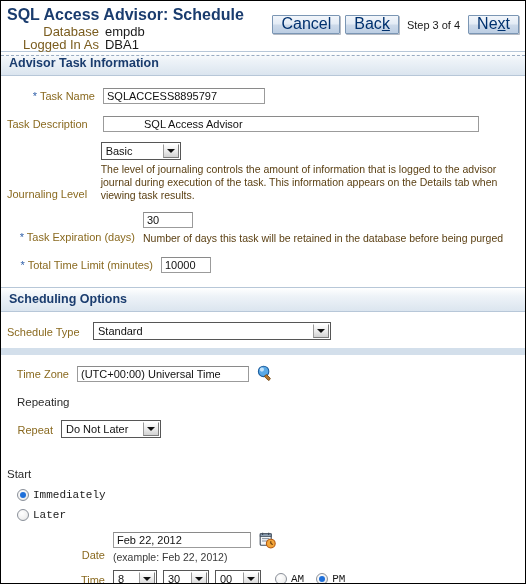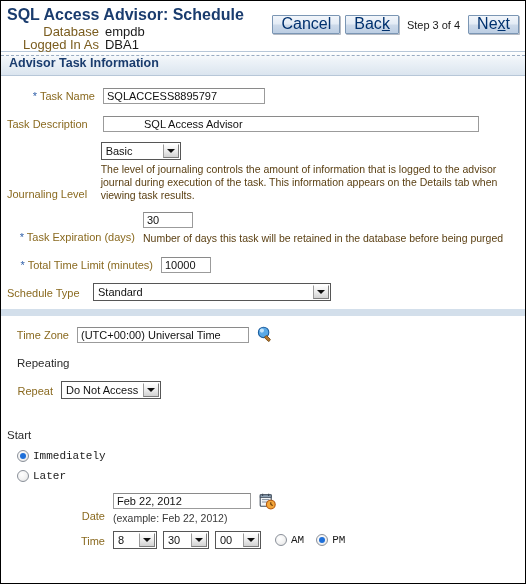--- a/index.html
+++ b/index.html
@@ -307,20 +307,23 @@
       </div>
     </div>
 
     <div class="row">
       <div class="lbl lbl-right" style="width:146px"><span class="req">*</span> <span>Total Time Limit (minutes)</span></div>
       <input class="txt" style="width: 50px; margin-left: 8px;" value="10000">
     </div>
 
   </div>
 
+  <div class="section-head" style="margin-top:14px;">
+    <span class="title">Scheduling Options</span>
+  </div>
 
   <div class="form-area">
 
     <div class="row">
       <div class="lbl" style="width:78px">Schedule Type</div>
       <div class="sel" style="width:238px; margin-left:8px;">
         <span class="sel-val">Standard</span>
         <span class="sel-btn">
             <span class="arrow-dn"></span>
           </span>
@@ -341,21 +344,21 @@
           <rect x="9.3" y="9.3" width="6.2" height="2.9" rx="1.0" transform="rotate(45 9.3 9.3)" fill="#b5762c" stroke="#6d430f" stroke-width="0.8"></rect>
         </svg>
       </span>
     </div>
 
     <div style="margin-top:14px; margin-left:10px;" class="sub-head">Repeating</div>
 
     <div class="row" style="margin-top:12px;">
       <div class="lbl lbl-right" style="width:46px">Repeat</div>
       <div class="sel" style="width:100px; margin-left:8px;">
-        <span class="sel-val">Do Not Access</span>
+        <span class="sel-val">Do Not Later</span>
         <span class="sel-btn">
             <span class="arrow-dn"></span>
           </span>
       </div>
     </div>
 
     <div style="margin-top:30px; " class="sub-head">Start</div>
 
     <div style="margin-top:8px; margin-left:10px;">
       <label class="radio-item">

